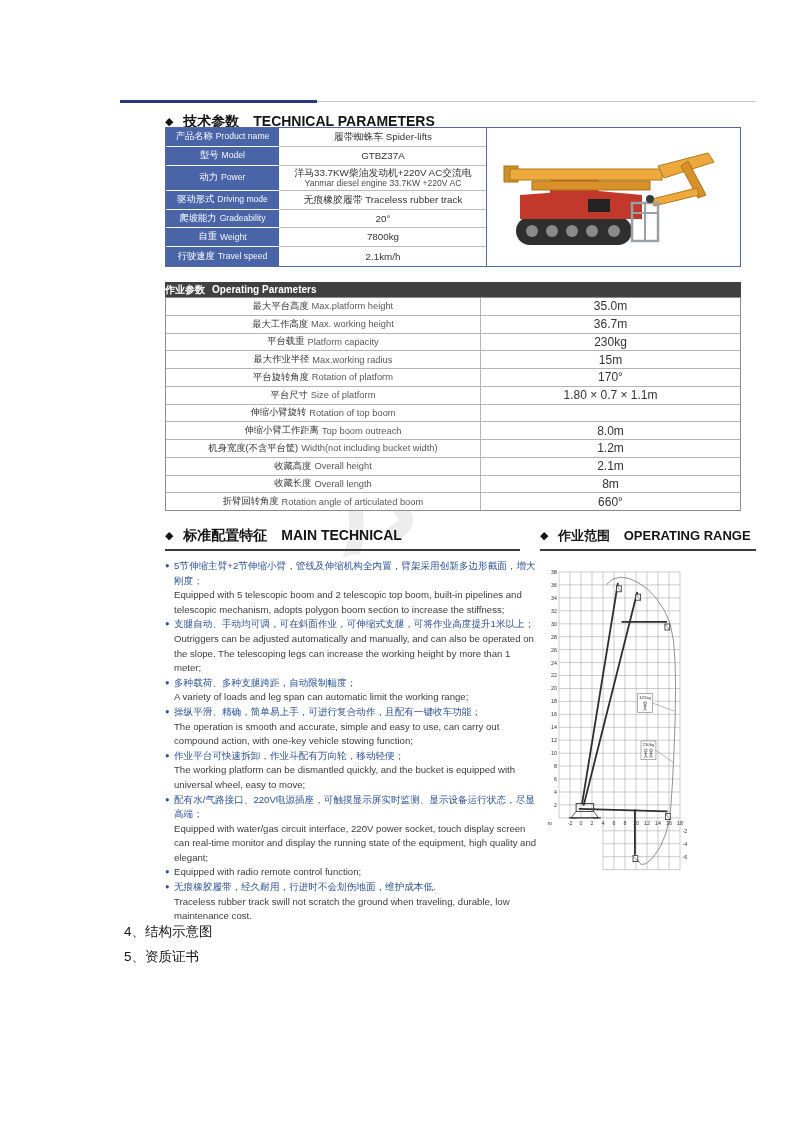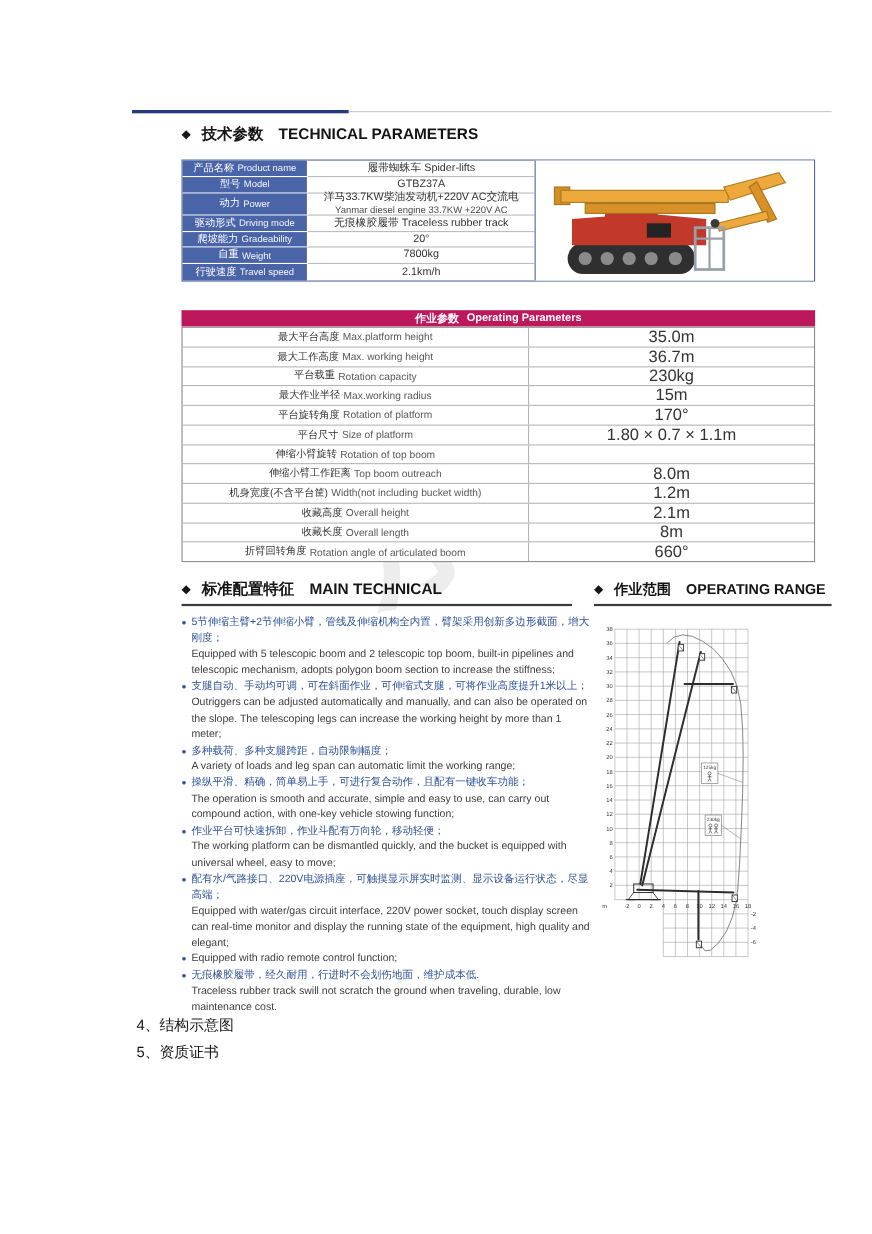--- a/index.html
+++ b/index.html
@@ -19,50 +19,50 @@
   .sec{font-weight:bold;color:#141414;font-size:14px;white-space:nowrap}
   .sec .diamond{font-size:11px;margin-right:6px;position:relative;top:-1px}
   .sec .zh{margin-right:10px}
   .sec1{left:165px;top:113px}
   .sec2{left:165px;top:527px}
   .sec3{left:540px;top:527px;font-size:13px}
   .ul2{left:165px;top:549px;width:355px;height:2px;background:#3b3b3b}
   .ul3{left:540px;top:549px;width:216px;height:2px;background:#3b3b3b}
 
   
-  .t1{left:165px;top:145px;width:576px;height:111px;display:flex;border:1px solid #51699f;
+  .t1{left:165px;top:127px;width:576px;height:140px;display:flex;border:1px solid #51699f;
       box-sizing:border-box;background:#fff}
   .t1-rows{width:320px;display:flex;flex-direction:column}
   .t1-row{display:flex;flex:1;min-height:0}
   .t1-row:nth-child(3){flex:1.35}
   .t1-label{width:114px;background:#4a64a8;color:#fff;display:flex;align-items:center;justify-content:center;
       gap:3px;border-bottom:1px solid #fff;border-right:1px solid #fff;font-size:9.3px;box-sizing:border-box;
       text-align:center;line-height:1.05}
   .t1-row:last-child .t1-label{border-bottom:none}
   .t1-label .en{font-size:8.6px;opacity:.95}
   .t1-value{flex:1;display:flex;flex-direction:column;align-items:center;justify-content:center;
       font-size:9.8px;color:#333;border-bottom:1px solid #bcbcbc;box-sizing:border-box;text-align:center;line-height:1.2}
   .t1-row:last-child .t1-value{border-bottom:none}
   .t1-value .sub{font-size:8.6px;color:#4a4a4a}
   .t1-value .sub:empty{display:none}
   .t1-img{flex:1;border-left:1px solid #51699f;display:flex;align-items:center;justify-content:center;background:#fff}
 
   
-  .opbar{left:165px;top:282px;width:576px;height:15px;background:#be185d;color:#fff;display:flex;
-      align-items:center;justify-content:center;gap:7px;font-size:10px;font-weight:bold;box-sizing:border-box}
+  .opbar{left:165px;top:282px;width:576px;height:15px;background:#404040;color:#fff;display:flex;
+      align-items:center;justify-content:flex-start;gap:7px;font-size:10px;font-weight:bold;box-sizing:border-box}
 
   
   .t2{left:165px;top:297px;width:576px;height:214px;display:flex;flex-direction:column;
       border:1px solid #8c8c8c;box-sizing:border-box;background:#fff}
   .t2-row{flex:1;display:flex;border-bottom:1px solid #b5b5b5;min-height:0}
   .t2-row:last-child{border-bottom:none}
   .t2-label{width:315px;border-right:1px solid #b5b5b5;display:flex;align-items:center;justify-content:center;
       gap:3px;font-size:9.3px;color:#333;text-align:center;box-sizing:border-box}
   .t2-label .en{color:#595959}
-  .t2-value{flex:1;display:flex;align-items:center;justify-content:center;font-size:15px;color:#333}
+  .t2-value{flex:1;display:flex;align-items:center;justify-content:center;font-size:12px;color:#333}
 
   
   .features{left:165px;top:559px;width:372px}
   .feat{position:relative;padding-left:9px}
   .feat .bullet{position:absolute;left:0;top:0;color:#2e5395;font-size:7.5px;line-height:14.6px}
   .feat .zh{color:#2e5395;font-size:9.6px;line-height:14.6px}
   .feat .en{color:#3d3d3d;font-size:9.6px;line-height:14.6px}
 
   
   .chart{left:546px;top:563px;width:150px;height:314px}
@@ -216,21 +216,21 @@
       <div class="t2-label">
         <span>最大工作高度</span>
         <span class="en">Max. working height</span>
       </div>
       <div class="t2-value">36.7m</div>
     </div>
 
     <div class="t2-row">
       <div class="t2-label">
         <span>平台载重</span>
-        <span class="en">Rotation capacity</span>
+        <span class="en">Platform capacity</span>
       </div>
       <div class="t2-value">230kg</div>
     </div>
 
     <div class="t2-row">
       <div class="t2-label">
         <span>最大作业半径</span>
         <span class="en">Max.working radius</span>
       </div>
       <div class="t2-value">15m</div>

